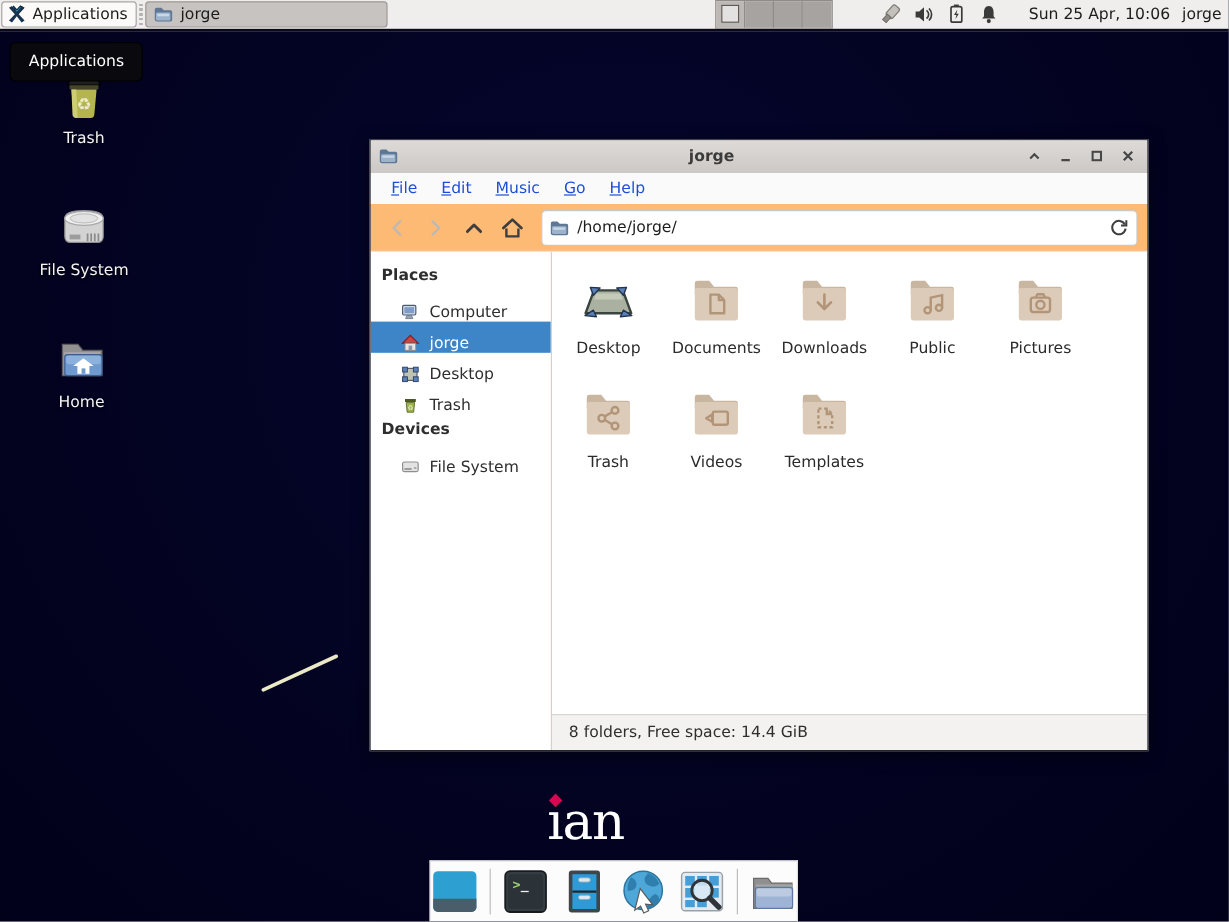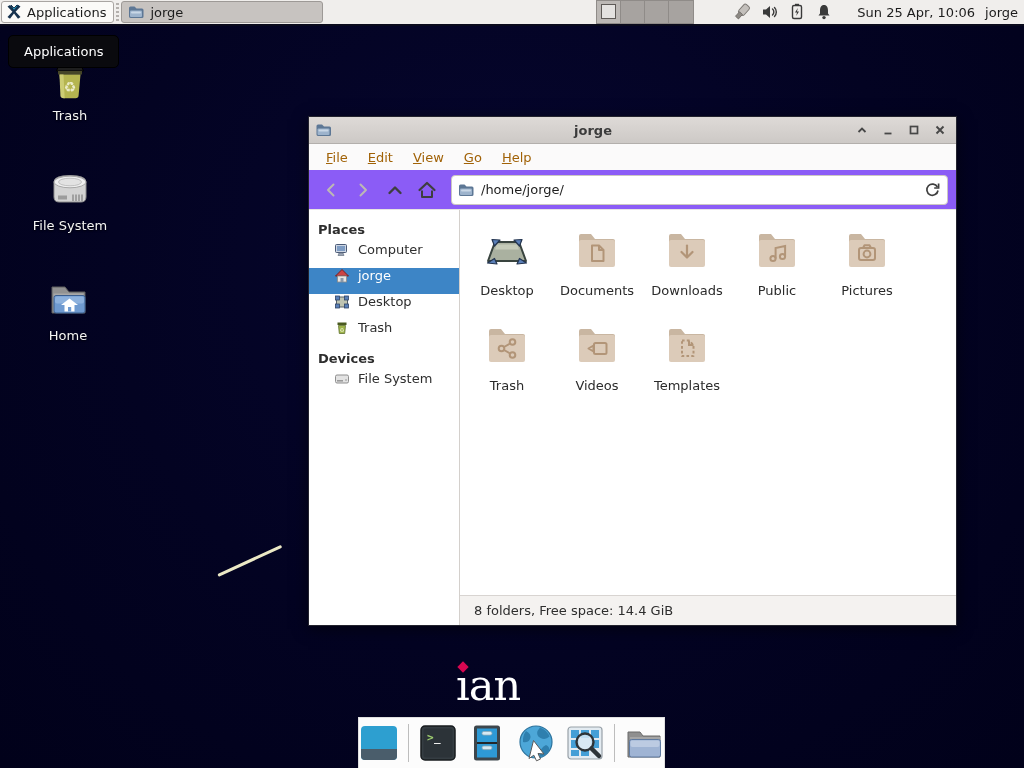--- a/index.html
+++ b/index.html
@@ -72,36 +72,36 @@
   .titlebar {
     height:27px; background:linear-gradient(#dedad7,#cdc9c6);
     border-bottom:1px solid #b3afac;
     display:flex; align-items:center; padding:0 6px; flex:0 0 auto;
   }
   .titlebar .title { flex:1; text-align:center; font-weight:bold; color:#3b3b3b; }
   .winbtns { display:flex; gap:10px; margin-right:2px; }
   .winbtn { width:16px; height:16px; display:flex; align-items:center; justify-content:center; }
 
   .menubar { height:26px; background:#fbfafa; display:flex; align-items:center; padding:0 8px; gap:2px; flex:0 0 auto; }
-  .menu-item { padding:3px 9px; color:#a16207; display:inline-block;text-align:center; }
+  .menu-item { padding:3px 9px; color:#1d4ed8; display:inline-block;text-align:center; }
   .menu-item::first-letter { text-decoration:underline; }
 
-  .toolbar { height:40px; background:#8b5cf6; display:flex; align-items:center; padding:0 8px; gap:4px; border-bottom:1px solid #e7e5e3; flex:0 0 auto; }
+  .toolbar { height:40px; background:#fdba74; display:flex; align-items:center; padding:0 8px; gap:4px; border-bottom:1px solid #e7e5e3; flex:0 0 auto; }
   .tool-btn { width:28px; height:28px; display:flex; align-items:center; justify-content:center; border-radius:3px; }
   .pathbar {
     flex:1; height:30px; margin-left:6px; background:#ffffff;
     border:1px solid #ccc7c2; border-radius:4px;
     display:flex; align-items:center; padding:0 6px; gap:7px;
   }
   .pathbar .path-text { flex:1; color:#1d1d1d; }
 
   .win-body { flex:1; display:flex; min-height:0; }
   .sidebar { width:151px; background:#ffffff; border-right:1px solid #d4d0cc; padding-top:7px; overflow:hidden; }
   .side-header { font-weight:bold; color:#2e2e2e; padding:5px 10px 5px 9px; }
-  .side-item { display:flex; align-items:flex-start; gap:8px; height:26px; padding-left:25px; color:#2e2e2e; }
+  .side-item { display:flex; align-items:flex-end; gap:8px; height:26px; padding-left:25px; color:#2e2e2e; }
   .side-item.selected { background:#3d85c6; color:#ffffff; }
 
   .right-pane { flex:1; display:flex; flex-direction:column; min-width:0; }
   .iconview { flex:1; background:#ffffff; padding:17px 0 0 2px; display:flex; flex-wrap:wrap; align-content:flex-start; row-gap:23px; }
   .file-cell { width:90px; height:72px; display:flex; flex-direction:column; align-items:center; }
   .file-cell .lbl { margin-top:8px; color:#2b2b2b; }
   .statusbar {
     height:30px; background:#f4f2f0; border-top:1px solid #d8d4d1;
     display:flex; align-items:center; padding-left:14px; color:#2e2e2e; flex:0 0 auto;
   }
@@ -262,21 +262,21 @@
         <svg width="12" height="12" viewBox="0 0 12 12">
             <path d="M2.5 2.5 L9.5 9.5 M9.5 2.5 L2.5 9.5" stroke="#474747" stroke-width="1.9"></path>
           </svg>
       </div>
     </div>
   </div>
 
   <div class="menubar">
     <span class="menu-item">File</span>
     <span class="menu-item">Edit</span>
-    <span class="menu-item">View</span>
+    <span class="menu-item">Music</span>
     <span class="menu-item">Go</span>
     <span class="menu-item">Help</span>
   </div>
 
   <div class="toolbar">
     <div class="tool-btn">
       <svg width="18" height="18" viewBox="0 0 18 18">
           <path d="M11.5 3.5 L6 9 L11.5 14.5" stroke="#bcb8b5" stroke-width="2" fill="none" stroke-linecap="round" stroke-linejoin="round"></path>
         </svg>
     </div>

